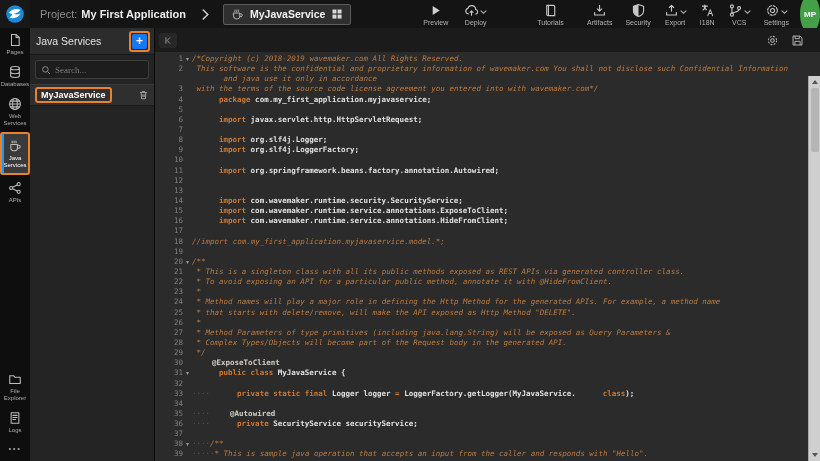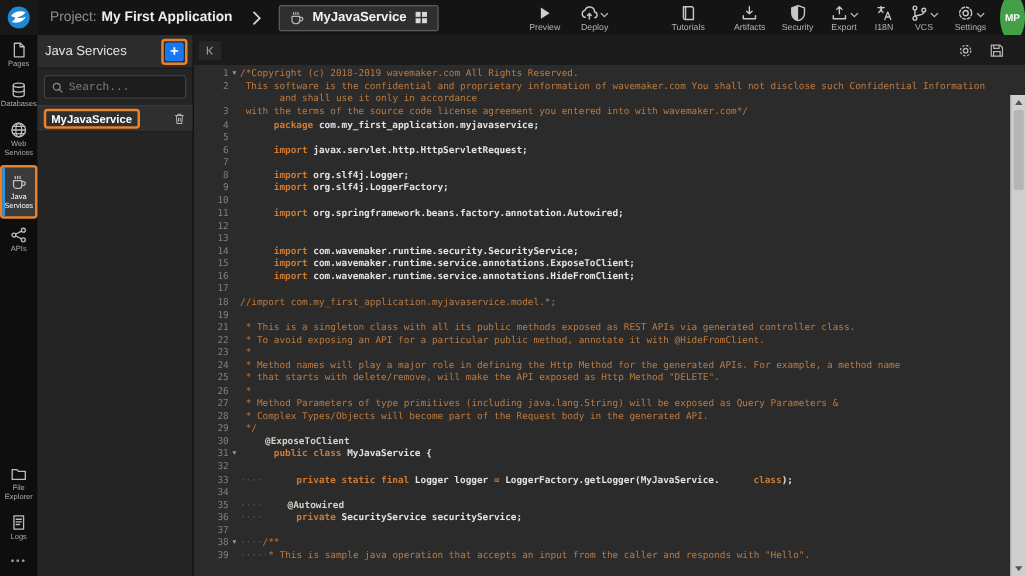--- a/index.html
+++ b/index.html
@@ -45,21 +45,21 @@
   .panel { width:125px; background:#242424; border-right:1px solid #0a0a0a; display:flex; flex-direction:column; }
   .panel-hd { height:27px; display:flex; align-items:center; padding:0 4px 0 6px; background:#2c2c2c;
     border-bottom:1px solid #191919; }
   .panel-title { font-size:10.5px; color:#e3e3e3; }
   .plus-wrap { margin-left:auto; border:2px solid #e8822d; border-radius:3px; padding:1px; cursor:pointer; }
   .plus-btn { width:15px; height:15px; background:#1877f2; border-radius:2px; color:#fff; font-size:12px;
     line-height:14px; text-align:center; font-weight:700; }
   .search-box { margin:5px; height:19px; background:#1d1d1d; border:1px solid #3e3e3e; border-radius:3px;
     display:flex; align-items:center; padding:0 5px; gap:4px; }
   .search-box input { background:transparent; border:none; outline:none; color:#cfcfcf; font-size:9px; width:84px;
-    font-family:Liberation Mono, monospace; }
+    font-family:Liberation Serif, serif; }
   .search-box input::placeholder { color:#7d7d7d; }
   .svc-row { height:22px; background:#2f2f2f; border-top:1px solid #3a3a3a; border-bottom:1px solid #1a1a1a;
     display:flex; align-items:center; padding:0 5px; cursor:pointer; }
   .svc-name { border:2px solid #e8822d; border-radius:3px; padding:1px 4px; font-size:9px; color:#fff; font-weight:700; }
   .trash { margin-left:auto; display:flex; }
 
   
   .editor { flex:1; display:flex; flex-direction:column; background:#2b2b2b; position:relative; min-width:0; }
   .ed-toolbar { height:24px; background:#1b1b1b; display:flex; align-items:center; padding:0 16px 0 4px; gap:12px; }
   .collapse-btn { width:18px; height:15px; display:flex; align-items:center; justify-content:center;
@@ -67,21 +67,21 @@
   .ed-sp { flex:1; }
   .tool-ic { cursor:pointer; display:flex; }
   .code-wrap { flex:1; position:relative; overflow:hidden; }
   .code-rows { padding:2px 16px 0 4px; }
   .crow { display:flex; height:10.15px; line-height:10.15px; }
   .ln { width:24px; text-align:right; color:#808080; font:7.5px "DejaVu Sans Mono",monospace; line-height:10.15px; flex:none; }
   .fold { width:9px; flex:none; color:#9a9a9a; font-size:6px; line-height:10.15px; text-align:center;
     font-family:"DejaVu Sans",sans-serif; cursor:pointer; }
   .fold span { font-style:normal; }
   .ctxt { white-space:pre; font-family:"DejaVu Sans Mono",monospace; font-size:7.5px; line-height:10.15px; font-weight:700; }
-  .tk-cmt { color:#bd7b40; font-weight:400; }
+  .tk-cmt { color:#bd7b40; font-style:italic; font-weight:400; }
   .tk-kw  { color:#cf7a33;margin-left:27px; }
   .tk-code{ color:#e2e2e2; }
   .tk-ann { color:#d6d0c4;padding-left:20px; }
   .tk-op  { color:#cf7a33; }
   .tk-ws  { color:#555; font-weight:400; }
 
   
   .vscroll { position:absolute; right:0; top:24px; bottom:0; width:12px; background:#cfcfcf;
     border-left:1px solid #a8a8a8; display:flex; flex-direction:column; align-items:center; }
   .sb-up { width:0; height:0; border-left:3px solid transparent; border-right:3px solid transparent;
@@ -397,21 +397,21 @@
             <span class="ctxt"><span class="tk-cmt">/*Copyright (c) 2018-2019 wavemaker.com All Rights Reserved.</span></span>
           </div>
           <div class="crow">
             <span class="ln">2</span>
             <span class="fold"></span>
             <span class="ctxt"><span class="tk-cmt"> This software is the confidential and proprietary information of wavemaker.com You shall not disclose such Confidential Information</span></span>
           </div>
           <div class="crow">
             <span class="ln"></span>
             <span class="fold"></span>
-            <span class="ctxt"><span class="tk-cmt">       and shall use it only in accordance</span></span>
+            <span class="ctxt"><span class="tk-cmt">       and java use it only in accordance</span></span>
           </div>
           <div class="crow">
             <span class="ln">3</span>
             <span class="fold"></span>
             <span class="ctxt"><span class="tk-cmt"> with the terms of the source code license agreement you entered into with wavemaker.com*/</span></span>
           </div>
           <div class="crow">
             <span class="ln">4</span>
             <span class="fold"></span>
             <span class="ctxt"><span class="tk-kw">package</span><span class="tk-code"> com.my_first_application.myjavaservice;</span></span>
@@ -483,20 +483,25 @@
           </div>
           <div class="crow">
             <span class="ln">18</span>
             <span class="fold"></span>
             <span class="ctxt"><span class="tk-cmt">//import com.my_first_application.myjavaservice.model.*;</span></span>
           </div>
           <div class="crow">
             <span class="ln">19</span>
             <span class="fold"></span>
             <span class="ctxt"></span>
+          </div>
+          <div class="crow">
+            <span class="ln">20</span>
+            <span class="fold"><span>▾</span></span>
+            <span class="ctxt"><span class="tk-cmt">/**</span></span>
           </div>
           <div class="crow">
             <span class="ln">21</span>
             <span class="fold"></span>
             <span class="ctxt"><span class="tk-cmt"> * This is a singleton class with all its public methods exposed as REST APIs via generated controller class.</span></span>
           </div>
           <div class="crow">
             <span class="ln">22</span>
             <span class="fold"></span>
             <span class="ctxt"><span class="tk-cmt"> * To avoid exposing an API for a particular public method, annotate it with @HideFromClient.</span></span>

